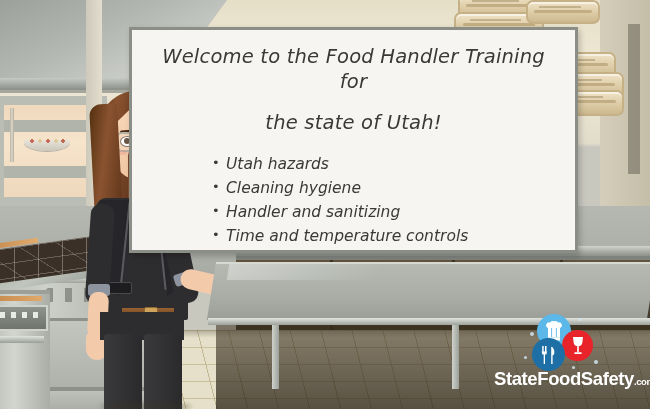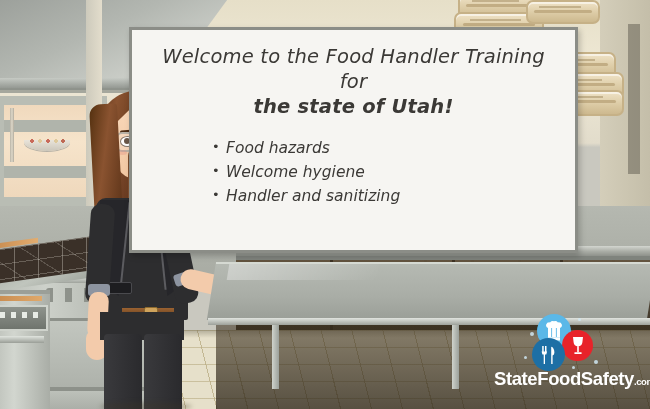--- a/index.html
+++ b/index.html
@@ -374,21 +374,21 @@
   .panel-inner{padding:14px 20px 0 20px;}
   .heading{
     text-align:center;
     font-family:"DejaVu Sans",sans-serif;
     font-size:19.5px;
     line-height:25px;
     color:#3b3936;
     font-style:italic;
     letter-spacing:.2px;
   }
-  .heading .l2{font-weight:bold;}
+  .heading .l2{font-weight:normal;margin-top:16px;}
   .objectives{
     margin-top:17px;
     padding-left:60px;
     font-family:"DejaVu Sans",sans-serif;
     font-style:italic;
     color:#3b3936;
     font-size:15.5px;
     line-height:24px;
   }
   .obj-title{margin-bottom:2px;}
@@ -539,23 +539,24 @@
   <div class="prep-edge"></div>
 
   <div class="panel">
     <div class="panel-inner">
       <div class="heading">
         <div class="l1">Welcome to the Food Handler Training for</div>
         <div class="l2">the state of Utah!</div>
       </div>
       <div class="objectives">
         <ul class="obj-list">
-          <li>Food hazards</li>
-          <li>Welcome hygiene</li>
+          <li>Utah hazards</li>
+          <li>Cleaning hygiene</li>
           <li>Handler and sanitizing</li>
+          <li>Time and temperature controls</li>
         </ul>
       </div>
     </div>
   </div>
 
   <div class="logo">
     <div class="sparkle" style="left:36px;top:20px;width:4px;height:4px;"></div>
     <div class="sparkle" style="left:84px;top:6px;width:3px;height:3px;"></div>
     <div class="sparkle" style="left:100px;top:48px;width:4px;height:4px;"></div>
     <div class="sparkle" style="left:30px;top:44px;width:3px;height:3px;"></div>

